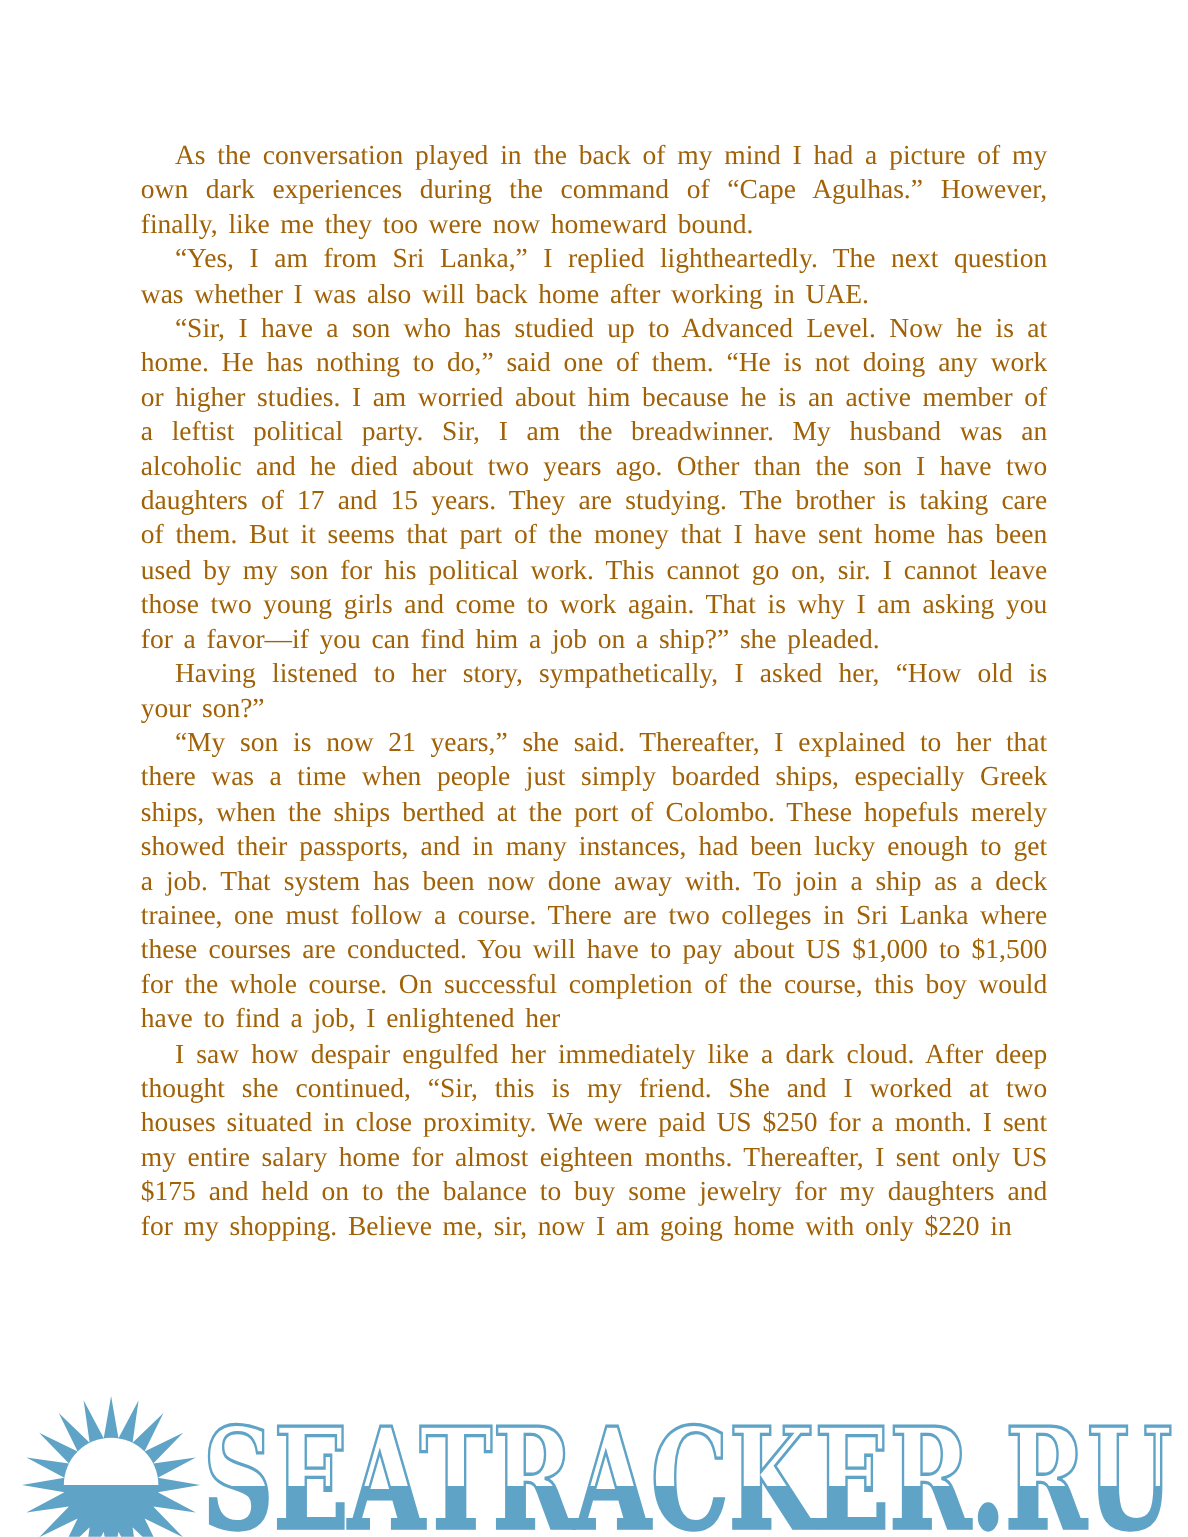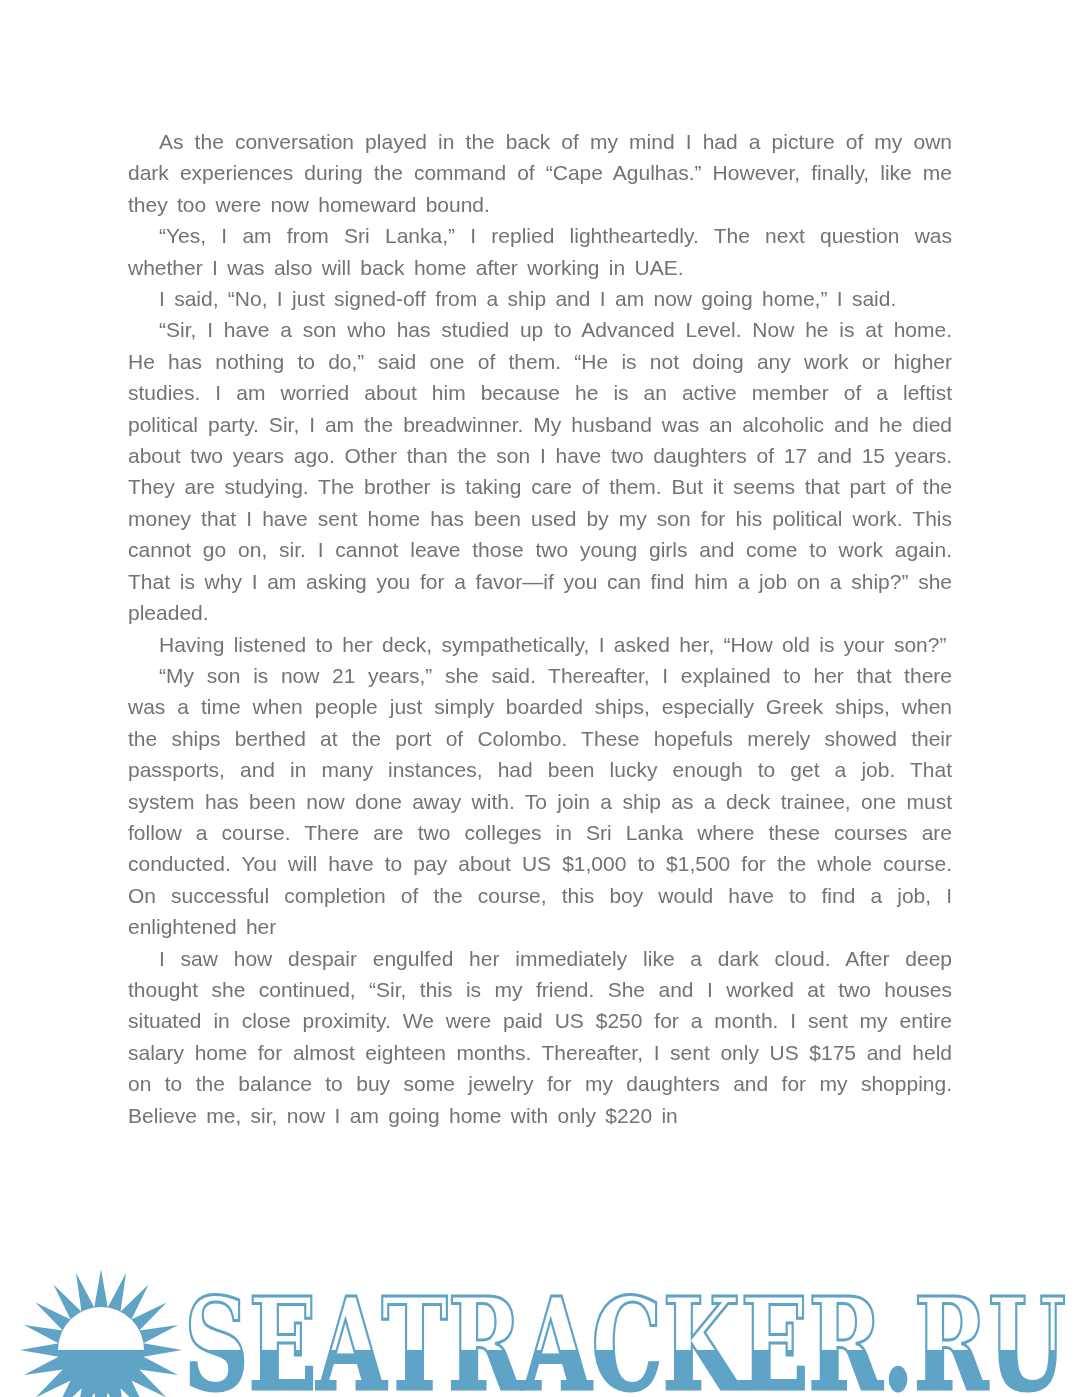--- a/index.html
+++ b/index.html
@@ -14,24 +14,24 @@
   }
   .page {
     position: absolute;
     inset: 0;
   }
   .text-block {
     position: absolute;
     left: 128px;
     top: 126px;
     width: 824px;
-    font-family: Liberation Sans, sans-serif;
-    font-size: 21px;
+    font-family: Liberation Serif, serif;
+    font-size: 25px;
     line-height: 31.4px;
-    color: #737373;
+    color: #a16207;
     text-align: justify;
     text-align-last: left;
     word-spacing: 3.5px;
   }
   .text-block p {
     margin: 0;
     text-indent: 31px;
   }
   .watermark {
     position: absolute;
@@ -62,23 +62,22 @@
   }
 </style>
 </head>
 <body>
 
 <div class="page">
 
   <div class="text-block">
     <p>As the conversation played in the back of my mind I had a picture of my own dark experiences during the command of “Cape Agulhas.” However, finally, like me they too were now homeward bound.</p>
     <p>“Yes, I am from Sri Lanka,” I replied lightheartedly. The next question was whether I was also will back home after working in UAE.</p>
-    <p>I said, “No, I just signed-off from a ship and I am now going home,” I said.</p>
     <p>“Sir, I have a son who has studied up to Advanced Level. Now he is at home. He has nothing to do,” said one of them. “He is not doing any work or higher studies. I am worried about him because he is an active member of a leftist political party. Sir, I am the breadwinner. My husband was an alcoholic and he died about two years ago. Other than the son I have two daughters of 17 and 15 years. They are studying. The brother is taking care of them. But it seems that part of the money that I have sent home has been used by my son for his political work. This cannot go on, sir. I cannot leave those two young girls and come to work again. That is why I am asking you for a favor—if you can find him a job on a ship?” she pleaded.</p>
-    <p>Having listened to her deck, sympathetically, I asked her, “How old is your son?”</p>
+    <p>Having listened to her story, sympathetically, I asked her, “How old is your son?”</p>
     <p>“My son is now 21 years,” she said. Thereafter, I explained to her that there was a time when people just simply boarded ships, especially Greek ships, when the ships berthed at the port of Colombo. These hopefuls merely showed their passports, and in many instances, had been lucky enough to get a job. That system has been now done away with. To join a ship as a deck trainee, one must follow a course. There are two colleges in Sri Lanka where these courses are conducted. You will have to pay about US $1,000 to $1,500 for the whole course. On successful completion of the course, this boy would have to find a job, I enlightened her</p>
     <p>I saw how despair engulfed her immediately like a dark cloud. After deep thought she continued, “Sir, this is my friend. She and I worked at two houses situated in close proximity. We were paid US $250 for a month. I sent my entire salary home for almost eighteen months. Thereafter, I sent only US $175 and held on to the balance to buy some jewelry for my daughters and for my shopping. Believe me, sir, now I am going home with only $220 in</p>
   </div>
 
   <div class="watermark">
 
     <svg class="sun-logo" viewBox="0 0 170 170" aria-hidden="true">
       <polygon id="sun-star" points="85.0,1.0 91.7,39.5 110.0,5.0 104.5,43.7 132.6,16.5 115.4,51.6 150.5,34.4 123.3,62.5 162.0,57.0 127.5,75.3 166.0,82.0 127.5,88.7 162.0,107.0 123.3,101.5 150.5,129.6 115.4,112.4 132.6,147.5 104.5,120.3 110.0,159.0 91.7,124.5 85.0,163.0 78.3,124.5 60.0,159.0 65.5,120.3 37.4,147.5 54.6,112.4 19.5,129.6 46.7,101.5 8.0,107.0 42.5,88.7 4.0,82.0 42.5,75.3 8.0,57.0 46.7,62.5 19.5,34.4 54.6,51.6 37.4,16.5 65.5,43.7 60.0,5.0 78.3,39.5" fill="#5fa3c7"></polygon>
       <path d="M 42,82 A 43,43 0 0 1 128,82 Z" fill="#ffffff"></path>
       <path d="M 42,82 A 43,43 0 0 0 128,82 Z" fill="#5fa3c7"></path>

